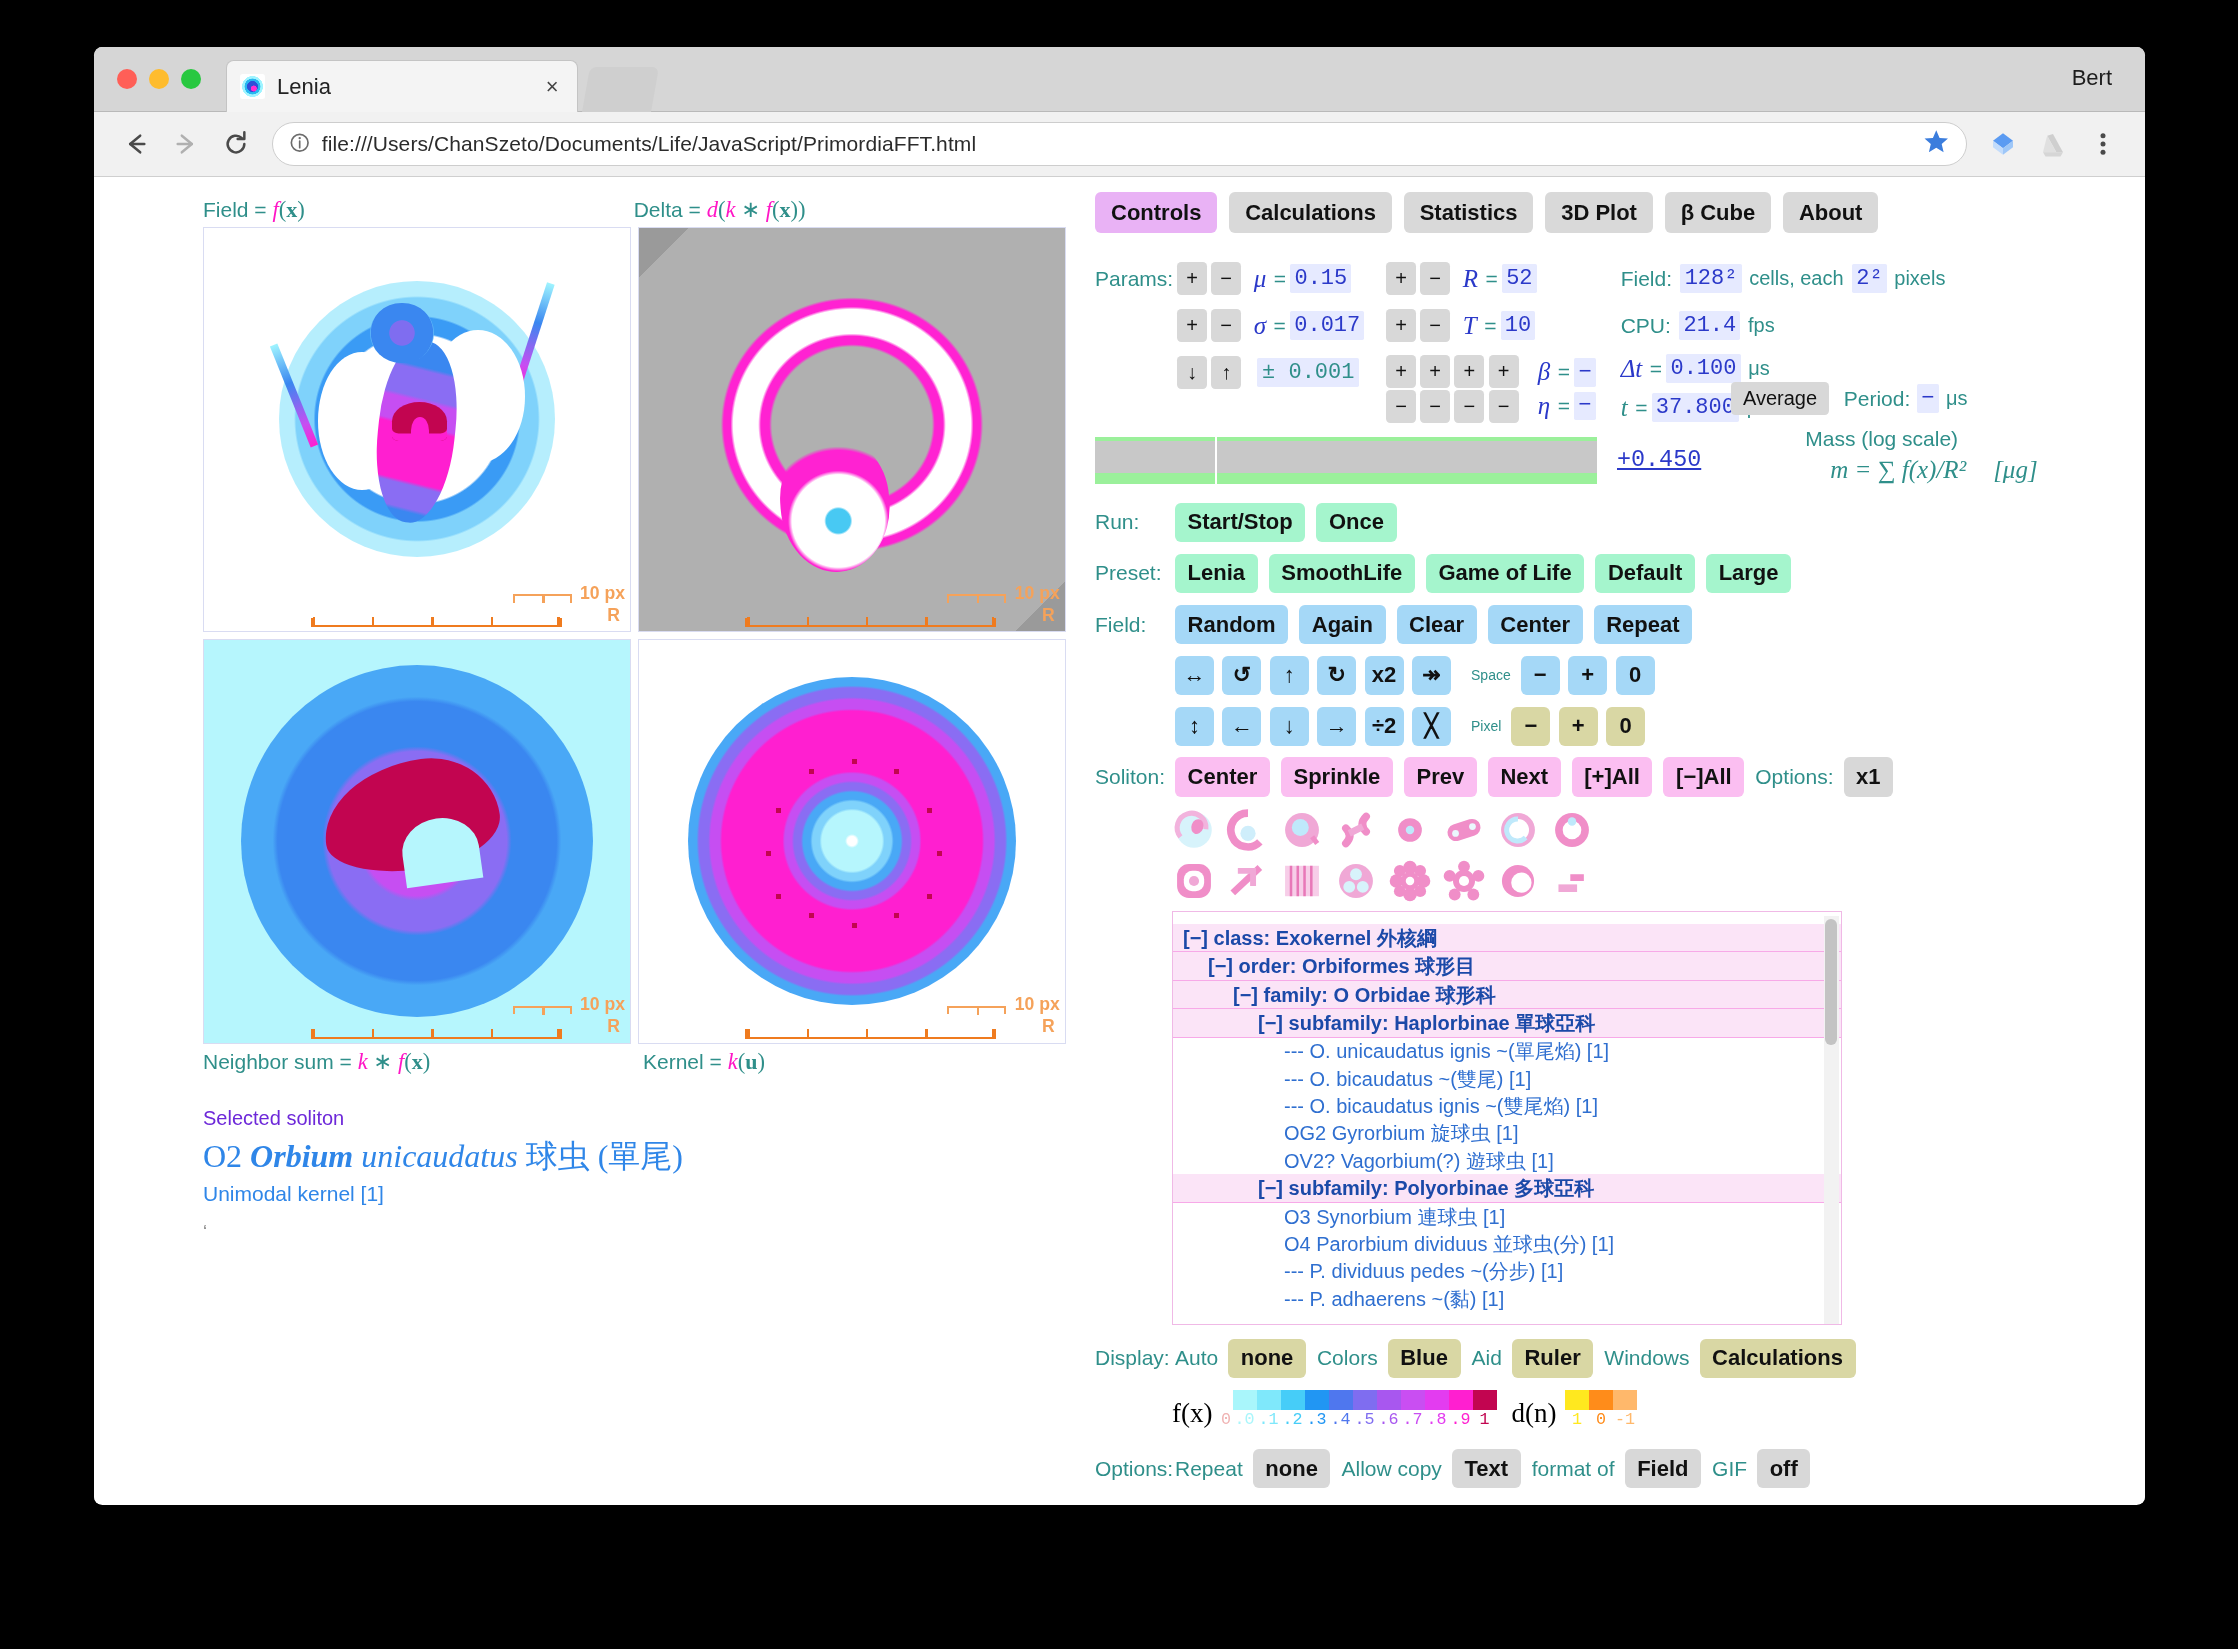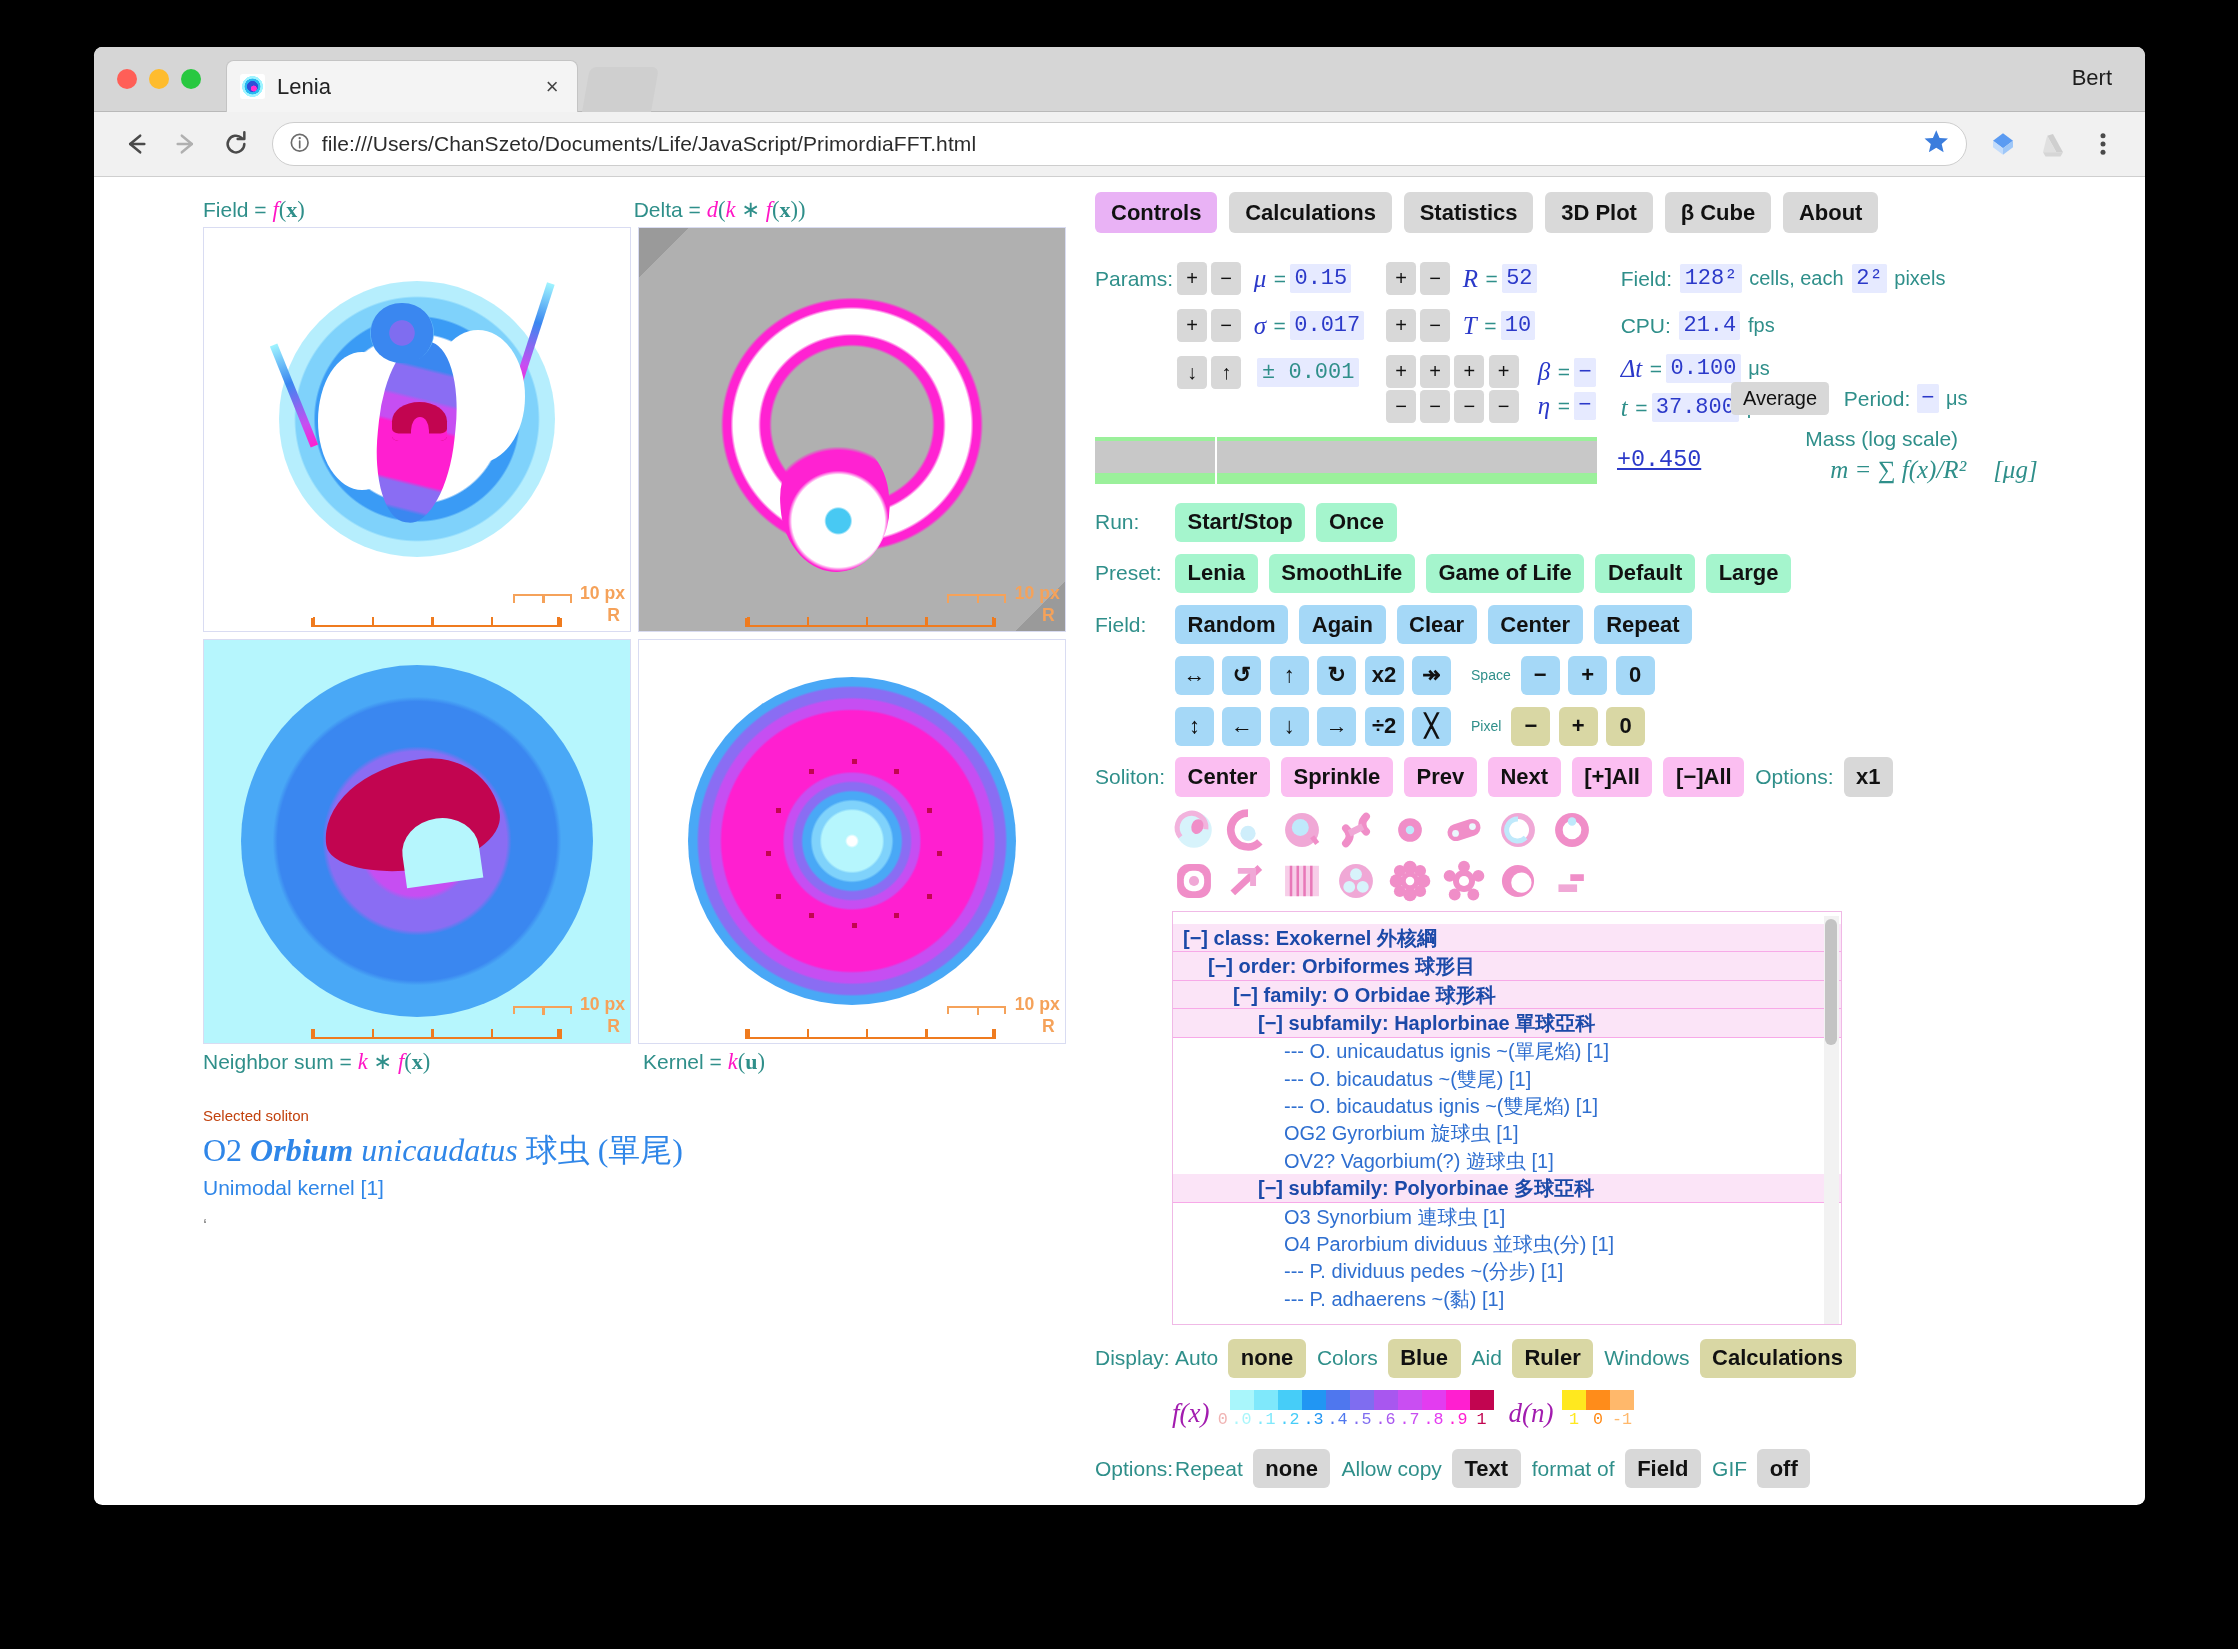--- a/index.html
+++ b/index.html
@@ -257,21 +257,21 @@
         #49a8f6 67% 73%,
         #7fd2fb 74% 82%,
         #b6f6fd 83% 96%,
         rgba(182,246,253,0) 98%);
   }
   .art-kernel .dot-s {
     position: absolute; width: 5px; height: 5px; background: #c20550;
   }
   
   .sel-block { margin-top: 28.5px; }
-  .sel-title { font-size: 15px; color: #c2410c; }
+  .sel-title { font-size: 20px; color: #6d28d9; }
   .sel-name {
     font-size: 32px; color: #2f86e8;
     font-family: "Liberation Serif", serif;
     margin: 5px 0 3.3px 0;
   }
   .sel-name .g { font-weight: bold; font-style: italic; }
   .sel-name .s { font-style: italic; }
   .sel-sub { font-size: 21px; color: #2f86e8; }
   .sel-caret { font-size: 18.4px; color: #888; margin-top: 15px; }
   
@@ -390,22 +390,22 @@
     width: 15px; height: 408px; background: #f2f2f2;
   }
   .scroll .thumb {
     position: absolute; left: 1.7px; top: 3.3px;
     width: 11.7px; height: 126px; background: #c3c3c3; border-radius: 5.9px;
   }
   
   .disprow { display: flex; align-items: center; margin-top: 13.4px; }
   .legend { display: flex; align-items: flex-end; margin: 11.7px 0 0 77px; }
   .legend .lblfx {
-    font-family: "Liberation Serif", serif; font-style: italic;
-    font-size: 27px; color: #a21caf; margin-right: 8.4px;
+    font-family: "Liberation Serif", serif; 
+    font-size: 27px; color: #000000; margin-right: 8.4px;
   }
   .swatches { display: flex; }
   .swatch { width: 24px; height: 20px; }
   .swlabels { display: flex; }
   .swlab {
     width: 24px; text-align: center;
     font-family: "Liberation Mono", monospace; font-size: 16.7px;
   }
   .legend-col { display: flex; flex-direction: column; }
   .zero-lab {

